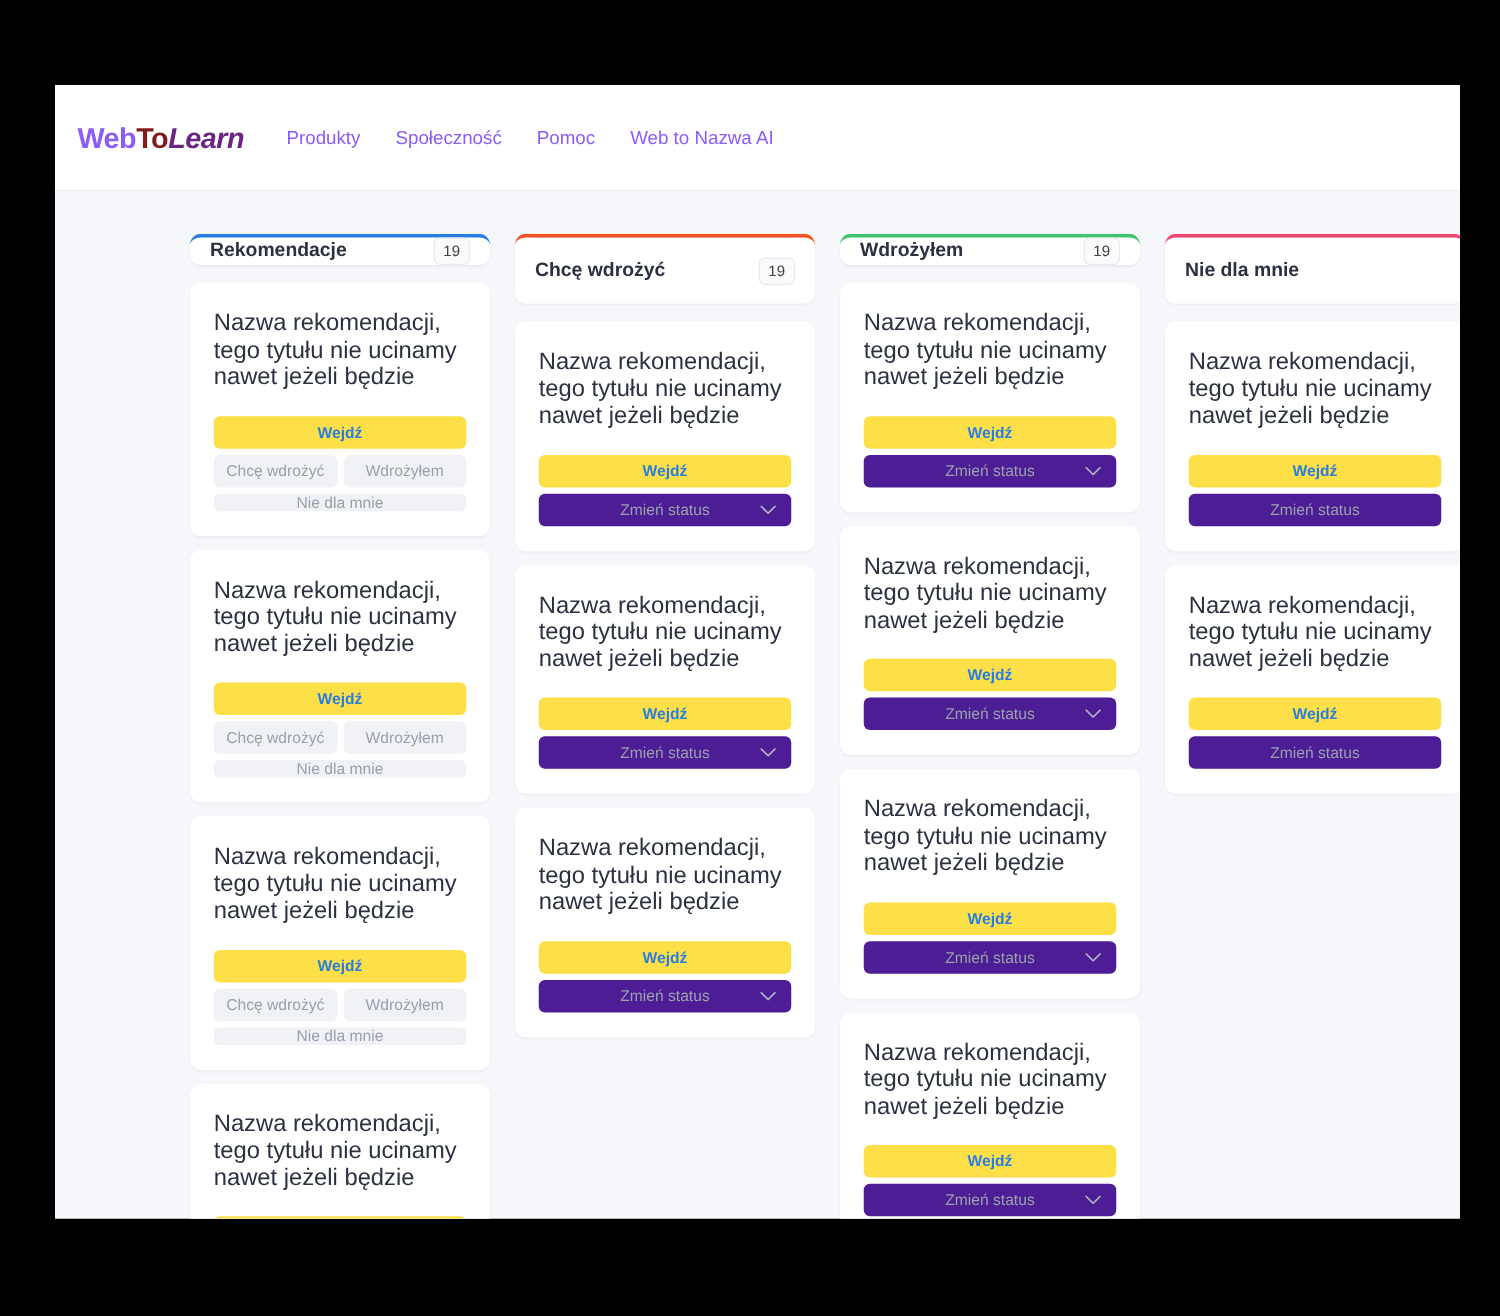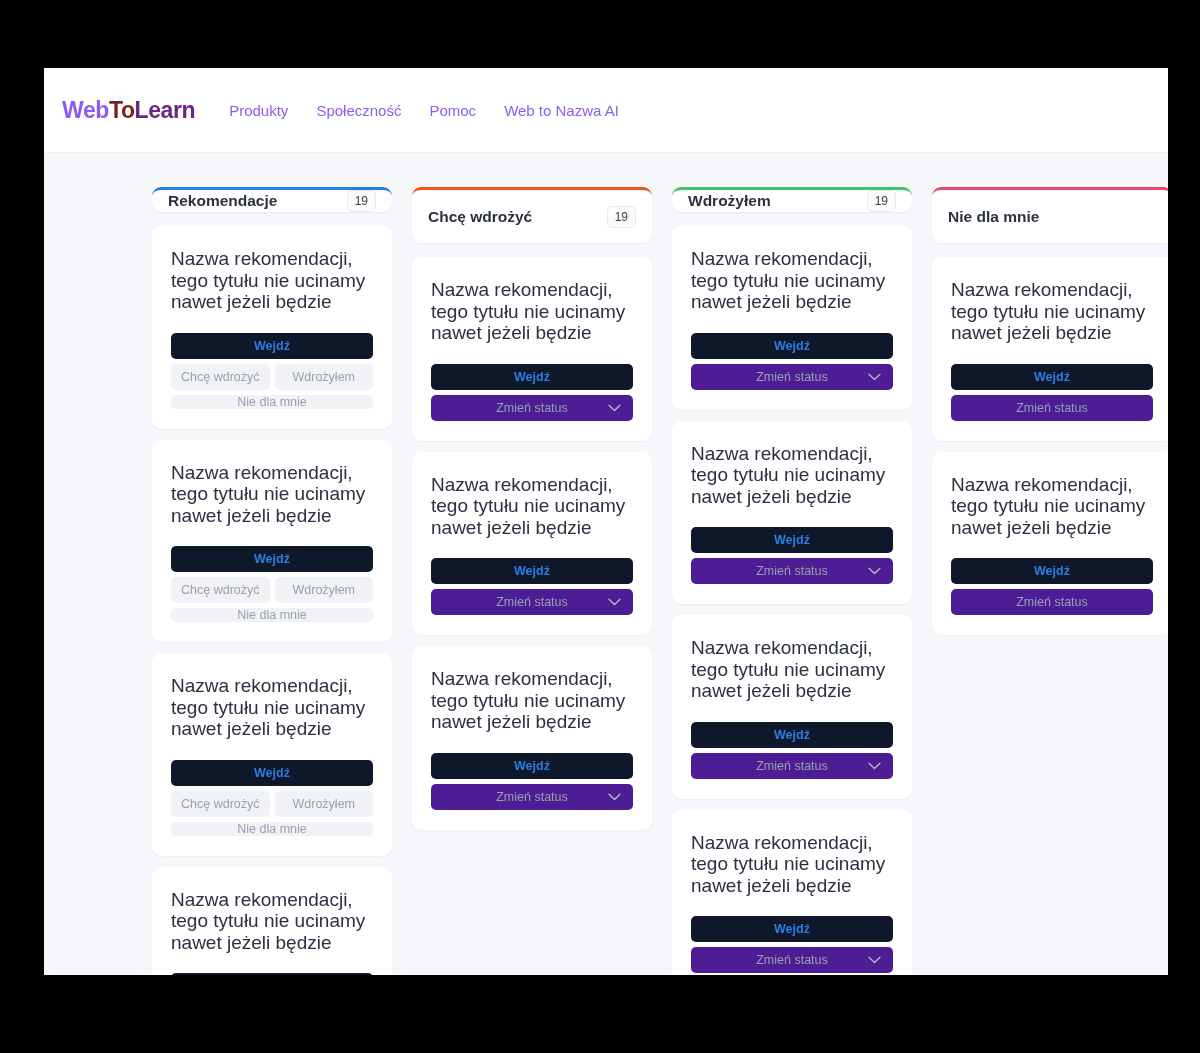--- a/index.html
+++ b/index.html
@@ -34,21 +34,21 @@
 
   .logo {
     font-size: 23px;
     font-weight: bold;
     letter-spacing: -0.4px;
     white-space: nowrap;
     margin-right: 34px;
   }
   .logo-web   { color: #8b5cf6; }
   .logo-to    { color: #7f1d1d; }
-  .logo-learn { color: #6b2585; }
+  .logo-learn { color: #6b2585; font-style: italic; }
 
   .nav-links {
     display: flex;
     align-items: center;
     gap: 28px;
   }
   .nav-link {
     font-size: 15px;
     color: #8b5cf6;
     white-space: nowrap;
@@ -136,21 +136,21 @@
     height: 26px;
     font-family: "Liberation Sans", sans-serif;
     font-size: 12.5px;
     display: flex;
     align-items: center;
     justify-content: center;
     cursor: pointer;
     white-space: nowrap;
   }
   .btn-primary {
-    background: #0f172a;
+    background: #fde047;
     color: #2a7de1;
     font-weight: bold;
     width: 100%;
   }
   .btn-muted {
     background: #f1f2f5;
     color: #9aa0ac;
     flex: 1 1 0;
   }
   .btn-wide { width: 100%; }

